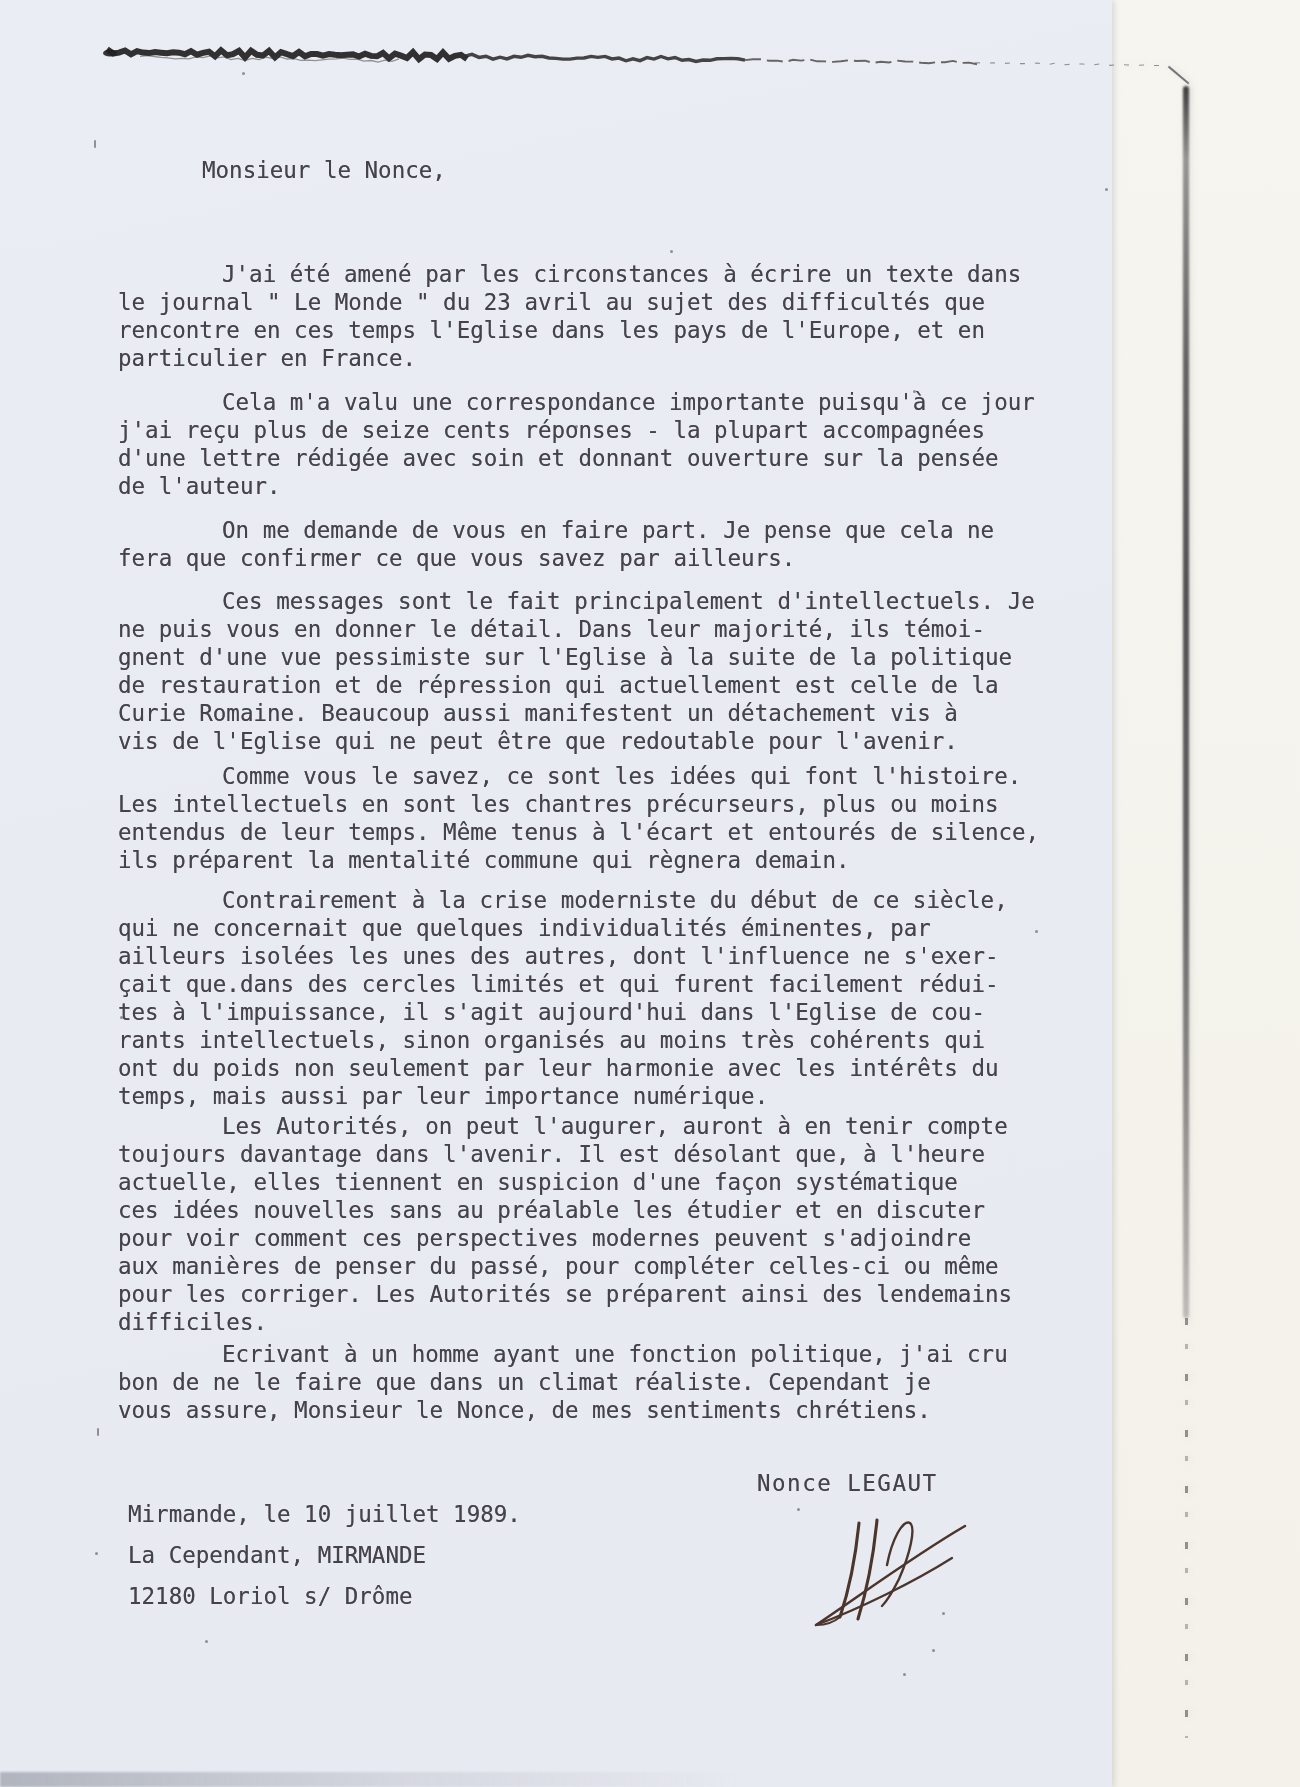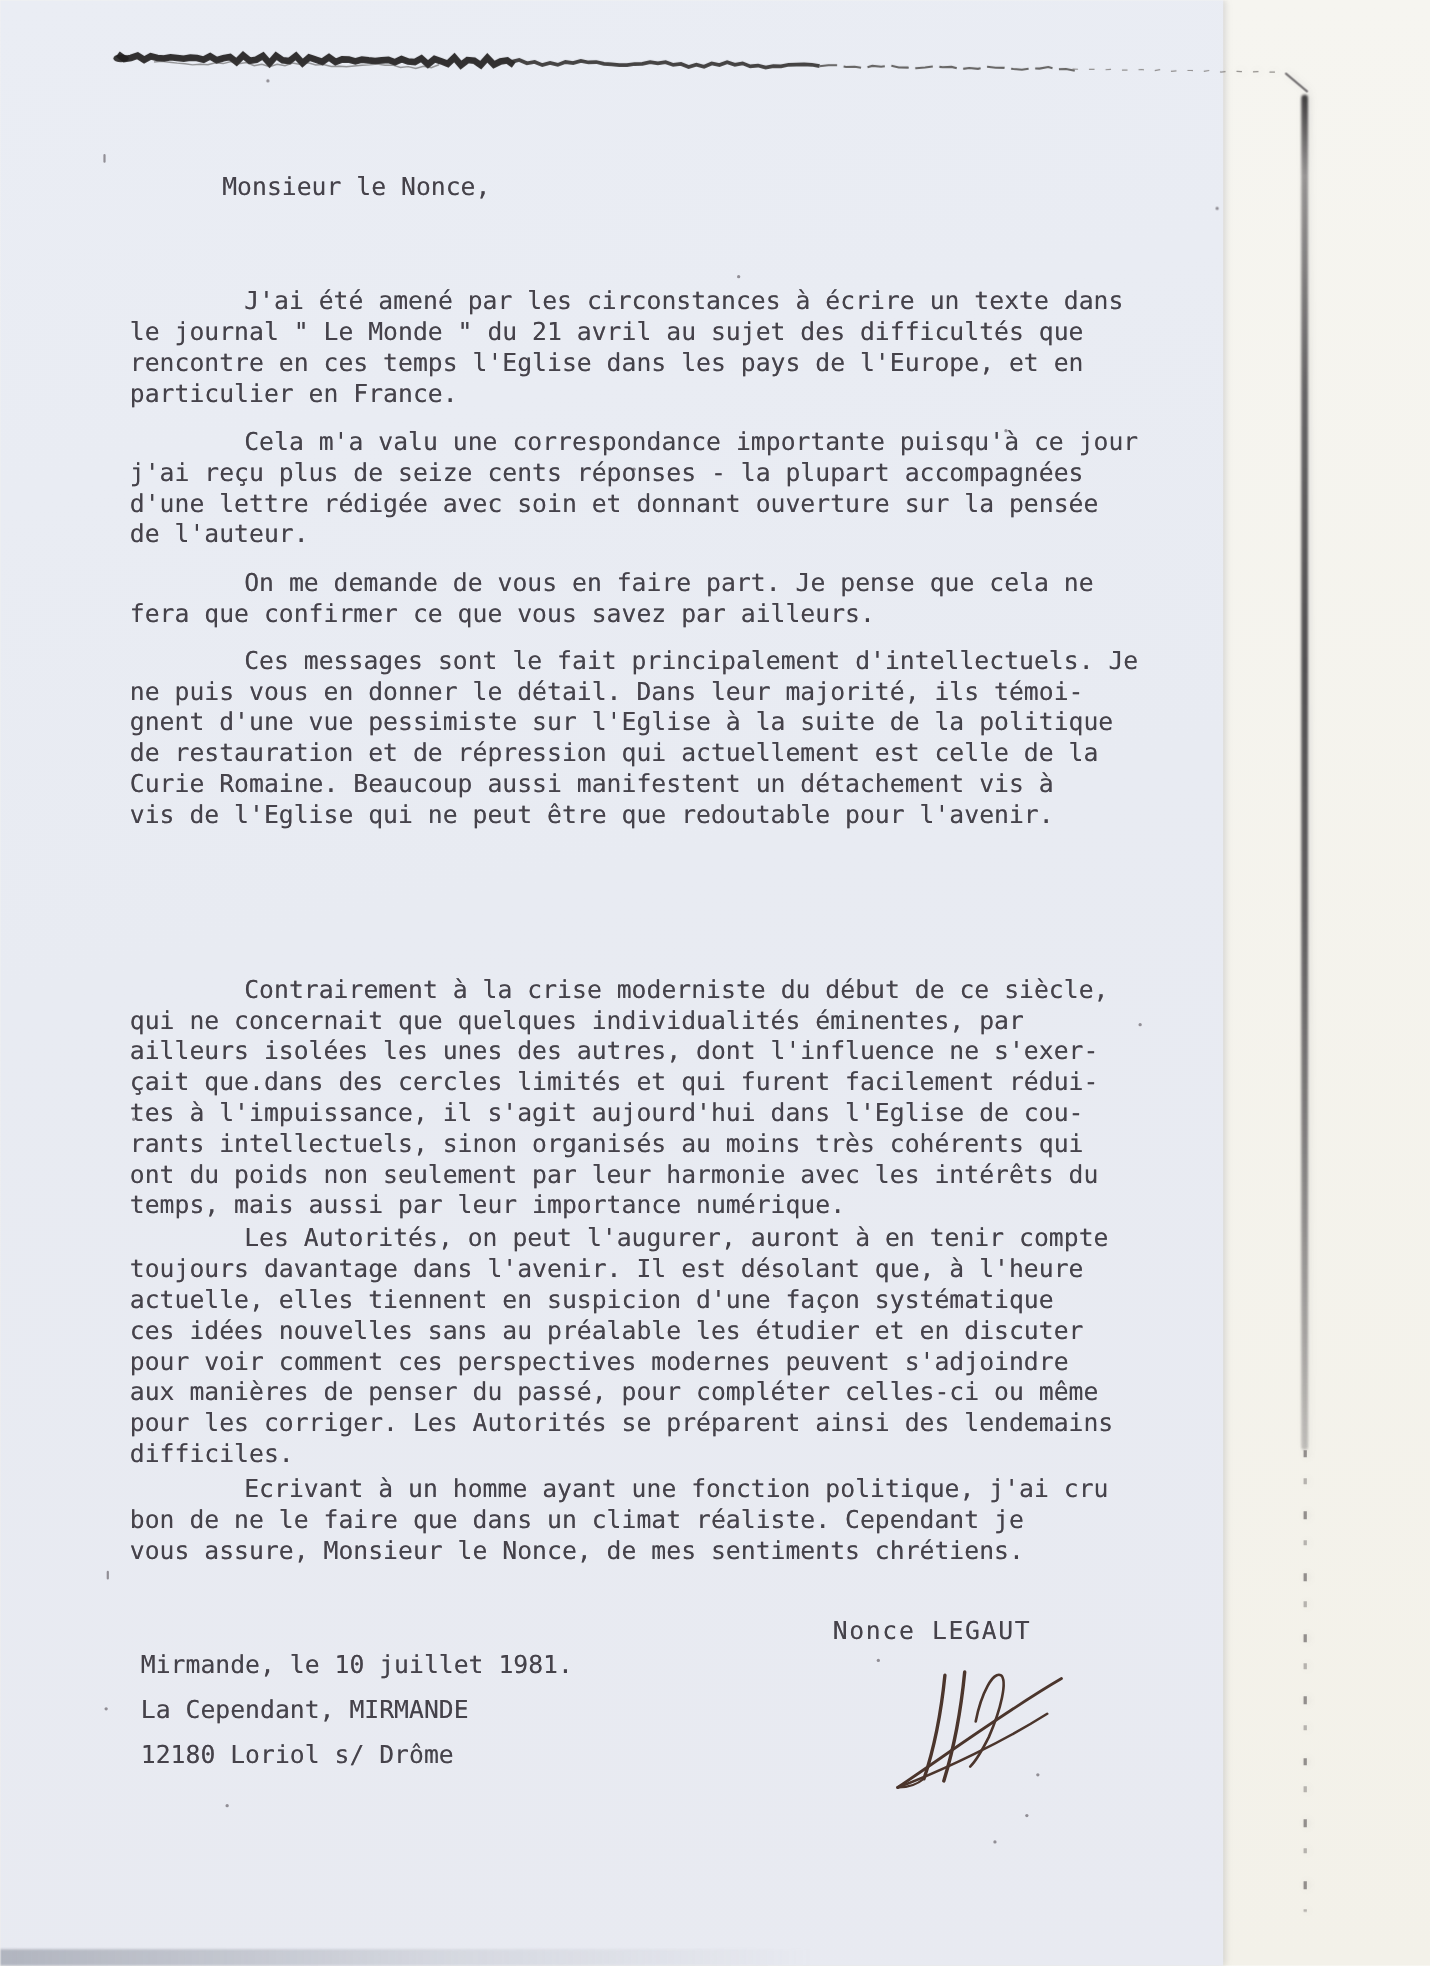--- a/index.html
+++ b/index.html
@@ -64,35 +64,39 @@
   .signature-svg { position: absolute; left: 813px; top: 1513px; }
 </style>
 </head>
 <body>
 
 <div class="page">
 
   <div class="ink salutation" style="top:156px">Monsieur le Nonce,</div>
 
   <div class="ink para" style="top:260px">J'ai été amené par les circonstances à écrire un texte dans
-le journal " Le Monde " du 21 avril au sujet des difficultés que
+le journal " Le Monde " du 23 avril au sujet des difficultés que
 rencontre en ces temps l'Eglise dans les pays de l'Europe, et en
 particulier en France.</div>
   <div class="ink para" style="top:388px">Cela m'a valu une correspondance importante puisqu'à ce jour
 j'ai reçu plus de seize cents réponses - la plupart accompagnées
 d'une lettre rédigée avec soin et donnant ouverture sur la pensée
 de l'auteur.</div>
   <div class="ink para" style="top:516px">On me demande de vous en faire part. Je pense que cela ne
 fera que confirmer ce que vous savez par ailleurs.</div>
   <div class="ink para" style="top:587px">Ces messages sont le fait principalement d'intellectuels. Je
 ne puis vous en donner le détail. Dans leur majorité, ils témoi-
 gnent d'une vue pessimiste sur l'Eglise à la suite de la politique
 de restauration et de répression qui actuellement est celle de la
 Curie Romaine. Beaucoup aussi manifestent un détachement vis à
 vis de l'Eglise qui ne peut être que redoutable pour l'avenir.</div>
+  <div class="ink para" style="top:762px">Comme vous le savez, ce sont les idées qui font l'histoire.
+Les intellectuels en sont les chantres précurseurs, plus ou moins
+entendus de leur temps. Même tenus à l'écart et entourés de silence,
+ils préparent la mentalité commune qui règnera demain.</div>
   <div class="ink para" style="top:886px">Contrairement à la crise moderniste du début de ce siècle,
 qui ne concernait que quelques individualités éminentes, par
 ailleurs isolées les unes des autres, dont l'influence ne s'exer-
 çait que.dans des cercles limités et qui furent facilement rédui-
 tes à l'impuissance, il s'agit aujourd'hui dans l'Eglise de cou-
 rants intellectuels, sinon organisés au moins très cohérents qui
 ont du poids non seulement par leur harmonie avec les intérêts du
 temps, mais aussi par leur importance numérique.</div>
   <div class="ink para" style="top:1112px">Les Autorités, on peut l'augurer, auront à en tenir compte
 toujours davantage dans l'avenir. Il est désolant que, à l'heure
@@ -112,21 +116,21 @@
     <g fill="none" stroke="#4b352c" stroke-linecap="round">
       <path d="M 3,112 C 42,86 102,42 152,13" stroke-width="2.6"></path>
       <path d="M 3,112 C 46,96 101,69 139,45" stroke-width="2.3"></path>
       <path d="M 46,10 C 43,40 36,77 27,104" stroke-width="3.1"></path>
       <path d="M 64,7 C 61,38 54,77 45,106" stroke-width="3.1"></path>
       <path d="M 74,52 C 79,26 90,6 97,10 C 103,15 97,41 86,66 C 80,78 74,88 69,93" stroke-width="2.4"></path>
       <path d="M 27,104 C 21,109 12,112 4,112" stroke-width="2"></path>
     </g>
   </svg>
 
-  <div class="ink footer-line" style="top:1500px">Mirmande, le 10 juillet 1981.</div>
+  <div class="ink footer-line" style="top:1500px">Mirmande, le 10 juillet 1989.</div>
   <div class="ink footer-line" style="top:1541px">La Cependant, MIRMANDE</div>
   <div class="ink footer-line" style="top:1582px">12180 Loriol s/ Drôme</div>
 
   <svg class="top-artifact" width="1130" height="44" viewBox="0 0 1130 44">
     <ellipse cx="10" cy="13" rx="7" ry="3.6" fill="#232120" opacity="0.9"></ellipse>
     <polyline id="jag1" fill="none" stroke="#22201f" stroke-width="6" opacity="0.92" points="7,9.1 13,13.5 19,12.6 25,10.5 31,14.3 37,11.1 43,12.6 49,13.1 55,12.0 61,12.7 67,13.3 73,12.3 79,12.7 85,14.2 91,11.1 97,14.7 103,12.9 109,11.7 115,16.3 121,10.3 127,15.2 133,14.2 139,10.8 145,17.5 151,10.7 157,14.8 163,15.5 169,10.8 175,17.4 181,12.1 187,14.2 193,16.1 199,12.0 205,16.3 211,13.9 217,14.1 223,15.7 229,14.1 235,14.8 241,15.3 247,14.8 253,14.4 259,16.5 265,13.7 271,15.9 277,16.3 283,13.0 289,18.4 295,13.6 301,15.6 307,18.0 313,12.2 319,19.2 325,14.5 331,15.0 337,19.1 343,12.5 349,18.8 355,15.8 361,14.8 367,19.1"></polyline>
     <polyline id="jag1b" fill="none" stroke="#3a3836" stroke-width="1.3" opacity="0.5" points="40,16.3 47,15.7 54,16.5 61,17.3 68,17.9 75,18.9 82,18.3 89,18.8 96,16.9 103,17.7 110,15.9 117,17.9 124,16.8 131,19.6 138,18.4 145,20.6 152,18.4 159,19.7 166,17.2 173,18.5 180,17.0 187,19.0 194,18.6 201,20.4 208,20.1 215,20.6 222,19.9 229,19.2 236,18.9 243,18.2 250,19.3 257,19.1 264,21.2 271,20.5 278,22.2 285,20.2 292,21.4 299,18.8"></polyline>
     <polyline id="jag2" fill="none" stroke="#2d2b2a" stroke-width="3.4" opacity="0.88" points="365,16.2 372,14.4 379,17.4 386,16.2 393,19.1 400,17.2 407,18.9 414,16.3 421,17.3 428,15.3 435,16.7 442,16.3 449,18.0 456,18.4 463,19.1 470,19.1 477,18.1 484,18.0 491,16.4 498,17.4 505,16.4 512,18.9 519,18.1 526,20.8 533,18.8 540,20.6 547,17.6 554,19.1 561,16.5 568,18.8 575,17.5 582,20.3 589,19.5 596,21.4 603,20.0 610,20.3 617,18.8 624,18.6 631,18.4 638,18.8 645,20.1"></polyline>
     <polyline id="jag3" fill="none" stroke="#454240" stroke-width="1.9" opacity="0.8" stroke-dasharray="16 6" points="645,20.1 653,19.3 661,19.2 669,20.8 677,20.6 685,21.9 693,19.8 701,20.6 709,19.4 717,21.3 725,21.4 733,21.9 741,21.3 749,20.2 757,21.0 765,20.7 773,22.9 781,21.7 789,22.5 797,20.6 805,21.5 813,21.6 821,22.7 829,23.3 837,22.1 845,22.3 853,20.9 861,23.0 869,22.6 877,24.2"></polyline>
     <polyline id="jag4" fill="none" stroke="#6b6764" stroke-width="1.1" opacity="0.7" stroke-dasharray="5 10" points="875,22.7 884,23.0 893,22.9 902,23.5 911,23.0 920,23.6 929,23.7 938,23.1 947,24.7 956,23.0 965,24.7 974,24.0 983,24.0 992,25.2 1001,23.7 1010,25.4 1019,24.5 1028,25.0 1037,25.3 1046,25.0 1055,25.5 1064,25.4"></polyline>

